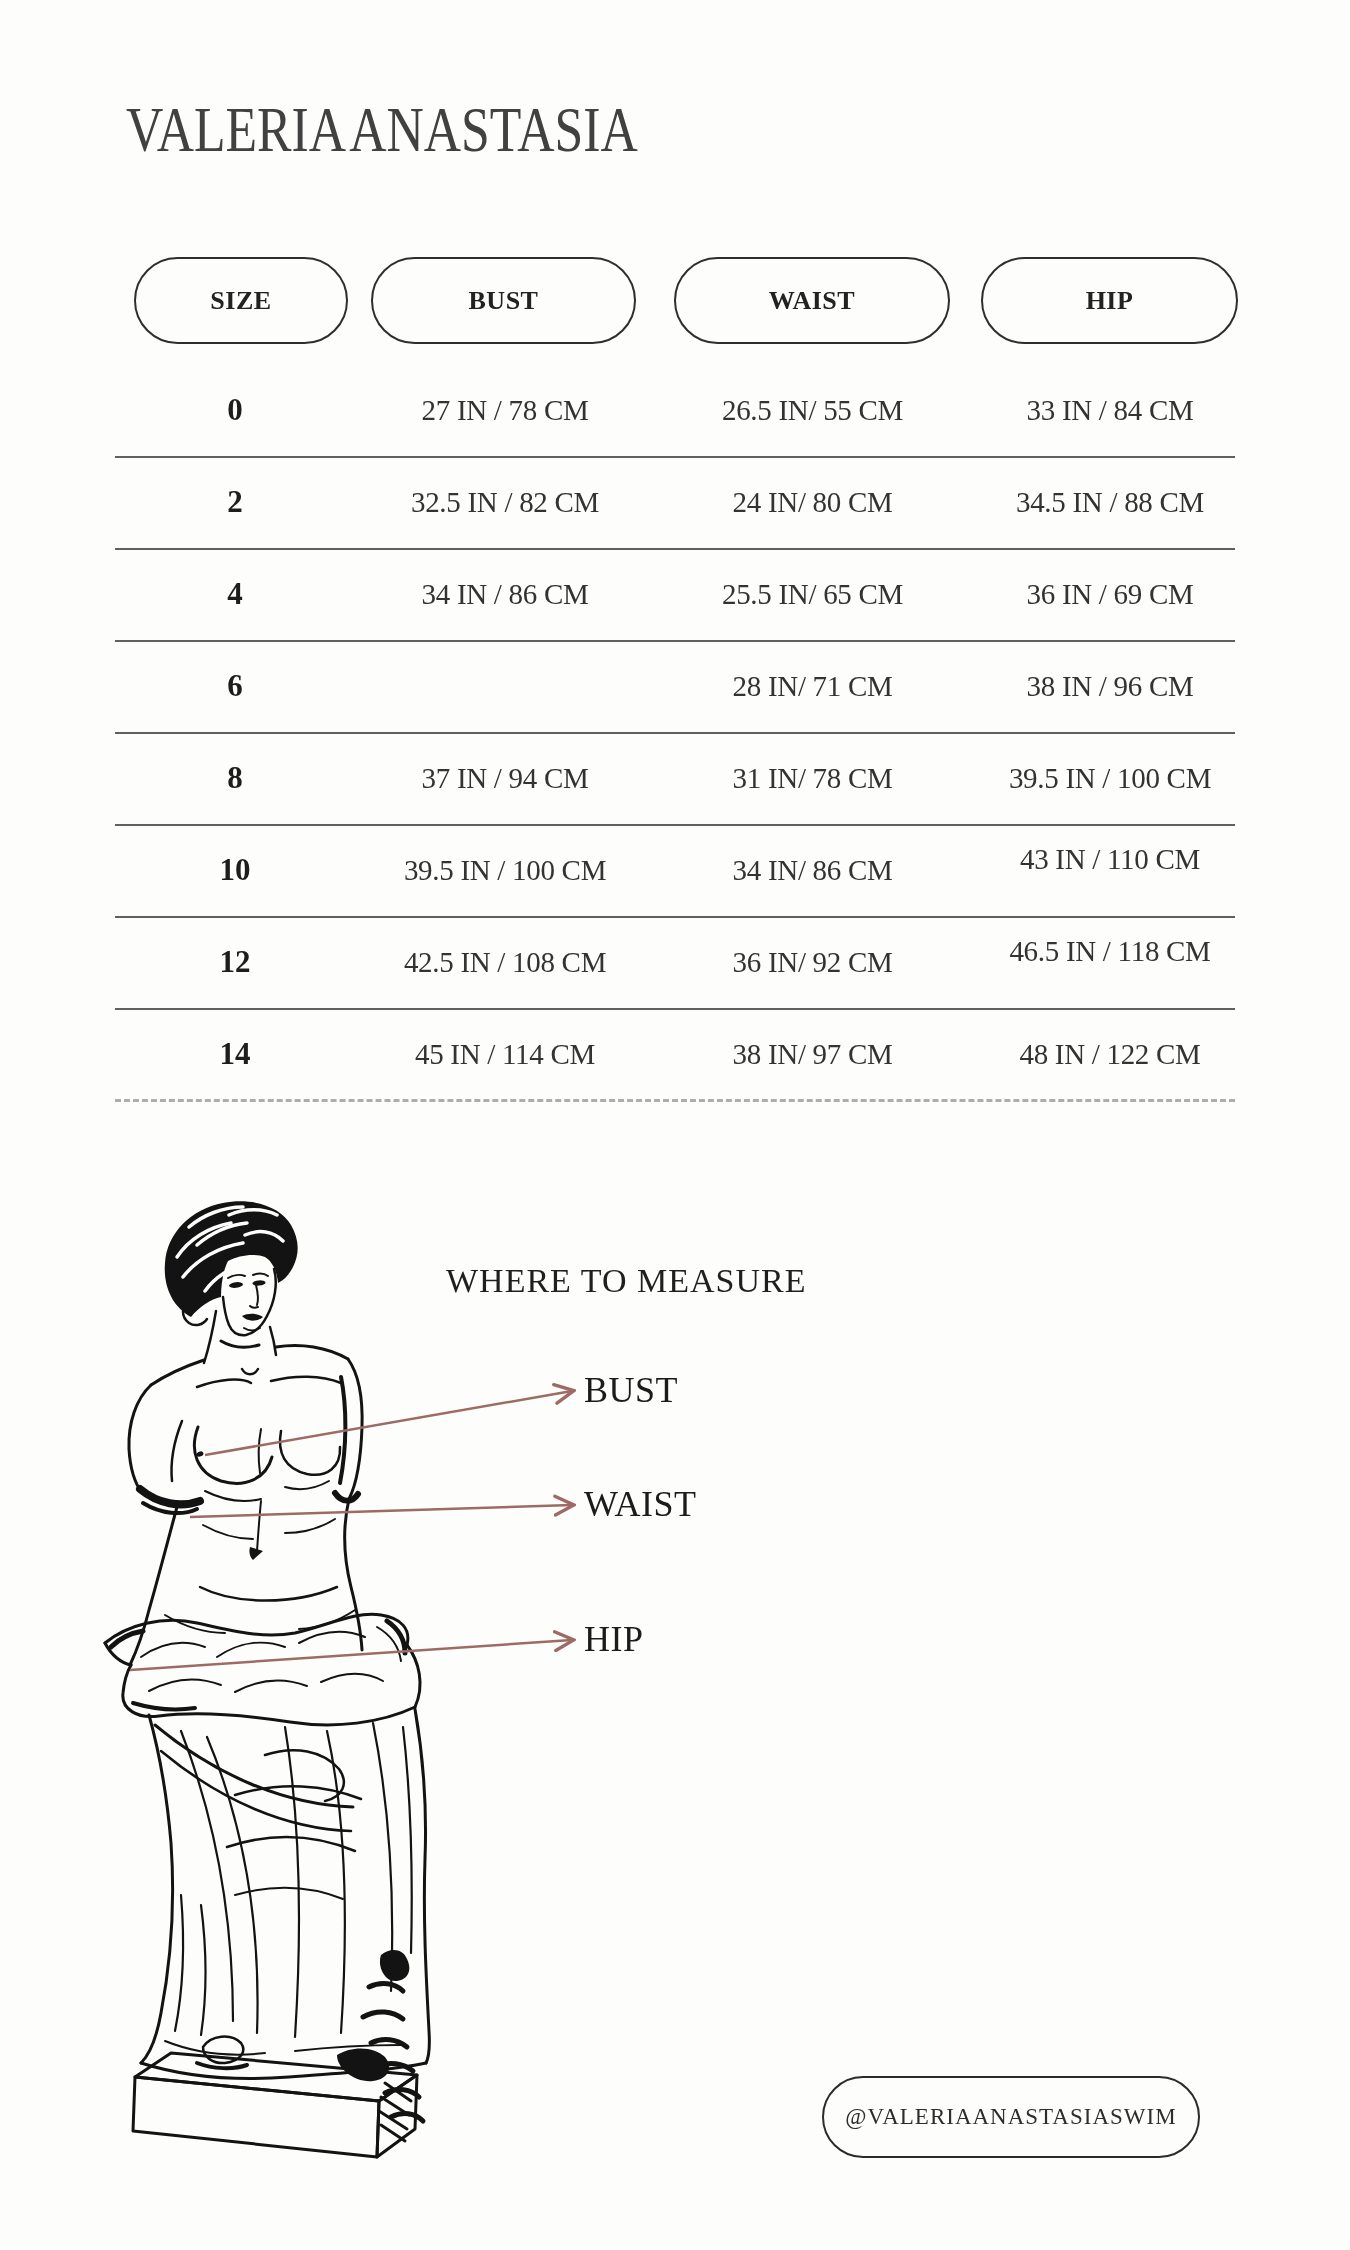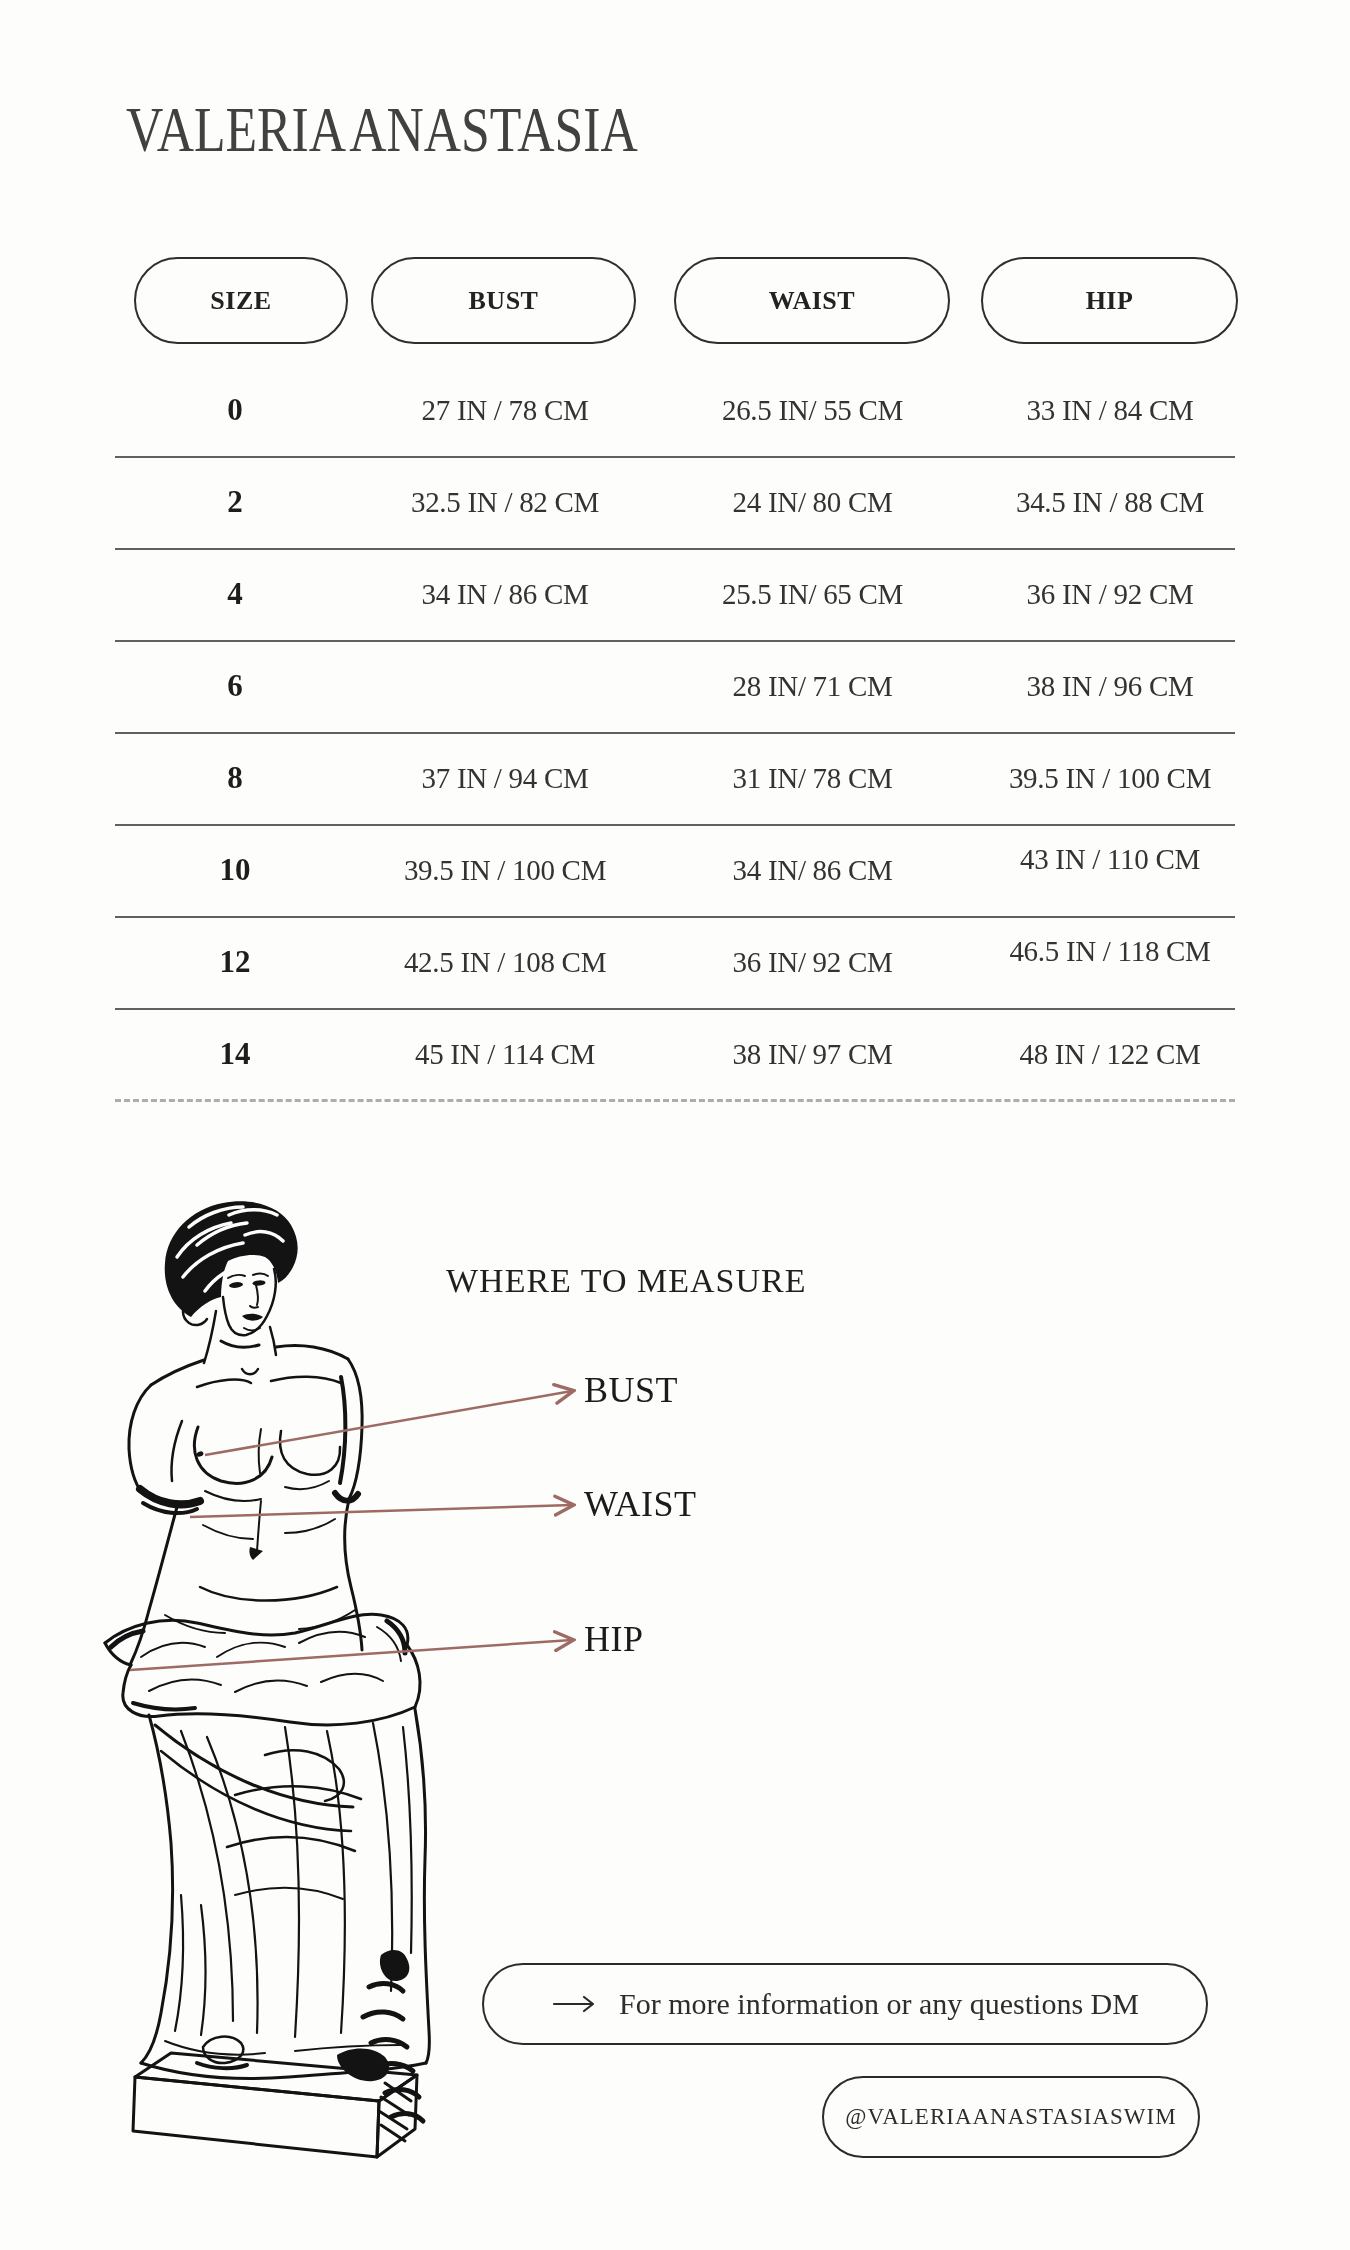--- a/index.html
+++ b/index.html
@@ -89,21 +89,21 @@
   <div class="trow r1">
     <div class="cell c-size">2</div>
     <div class="cell c-bust">32.5 IN / 82 CM</div>
     <div class="cell c-waist">24 IN/ 80 CM</div>
     <div class="cell c-hip">34.5 IN / 88 CM</div>
   </div>
   <div class="trow r2">
     <div class="cell c-size">4</div>
     <div class="cell c-bust">34 IN / 86 CM</div>
     <div class="cell c-waist">25.5 IN/ 65 CM</div>
-    <div class="cell c-hip">36 IN / 92 CM</div>
+    <div class="cell c-hip">36 IN / 69 CM</div>
   </div>
   <div class="trow r3">
     <div class="cell c-size">6</div>
     <div class="cell c-waist">28 IN/ 71 CM</div>
     <div class="cell c-hip">38 IN / 96 CM</div>
   </div>
   <div class="trow r4">
     <div class="cell c-size">8</div>
     <div class="cell c-bust">37 IN / 94 CM</div>
     <div class="cell c-waist">31 IN/ 78 CM</div>
@@ -274,27 +274,18 @@
         <path d="M1,1 L11,6 L1,11" fill="none" stroke="#9d6b64" stroke-width="1.8" stroke-linecap="round"></path>
       </marker>
     </defs>
     <g stroke="#9d6b64" stroke-width="2.5" fill="none">
       <path d="M120,125 L487,61" marker-end="url(#ah)"></path>
       <path d="M105,187 L487,175" marker-end="url(#ah)"></path>
       <path d="M45,340 L487,310" marker-end="url(#ah)"></path>
     </g>
   </svg>
 
-  <div class="info-pill">
-    <svg width="46" height="20" viewBox="0 0 46 20">
-      <g fill="none" stroke="#2b2b2b" stroke-width="2.2" stroke-linecap="round" stroke-linejoin="round">
-        <path d="M3,10 H41"></path>
-        <path d="M33,3 L42,10 L33,17"></path>
-      </g>
-    </svg>
-    <span class="info-text">For more information or any questions DM</span>
-  </div>
 
   <div class="handle-pill">
     <span class="handle-text">@VALERIAANASTASIASWIM</span>
   </div>
 
 </div>
 
 </body></html>

